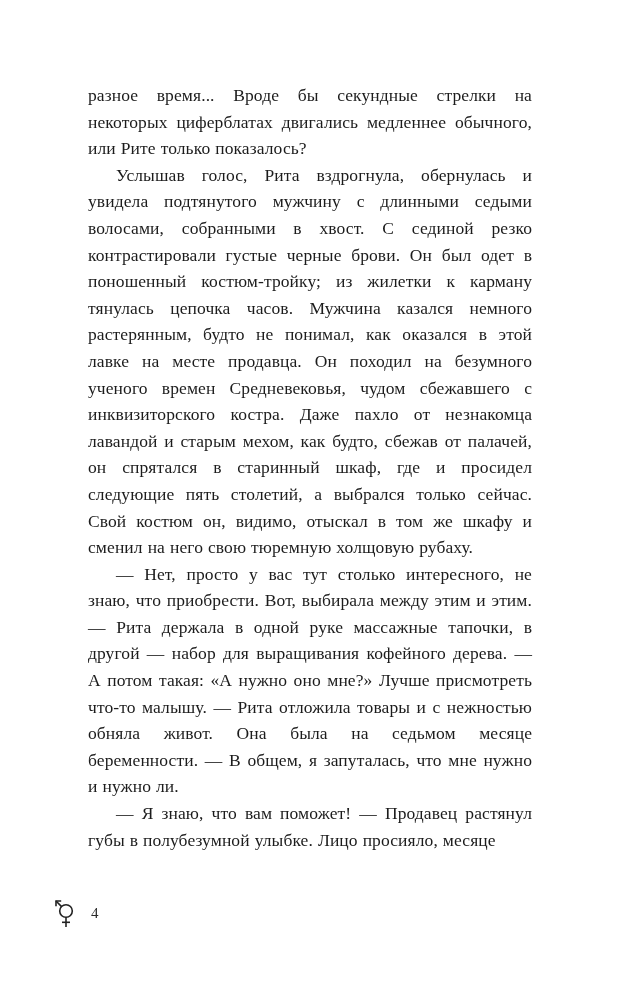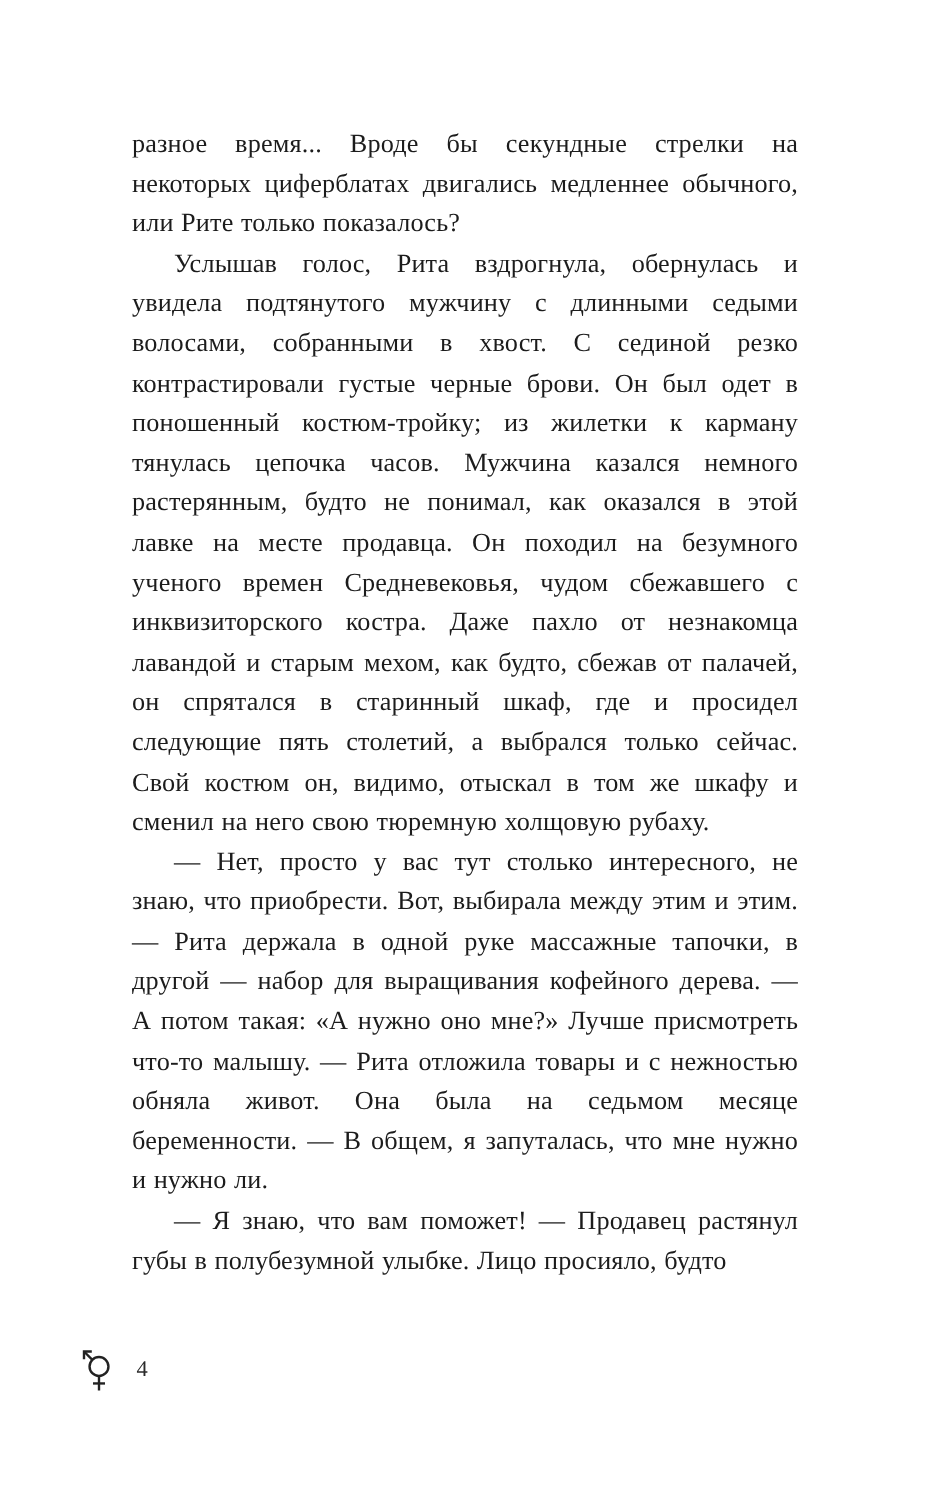--- a/index.html
+++ b/index.html
@@ -63,21 +63,21 @@
   </style>
 </head>
 <body>
 
 <div class="page">
 
   <div class="text-block">
     <p>разное время... Вроде бы секундные стрелки на некоторых циферблатах двигались медленнее обычного, или Рите только показалось?</p>
     <p class="indented">Услышав голос, Рита вздрогнула, обернулась и увидела подтянутого мужчину с длинными седыми волосами, собранными в хвост. С сединой резко контрастировали густые черные брови. Он был одет в поношенный костюм-тройку; из жилетки к карману тянулась цепочка часов. Мужчина казался немного растерянным, будто не понимал, как оказался в этой лавке на месте продавца. Он походил на безумного ученого времен Средневековья, чудом сбежавшего с инквизиторского костра. Даже пахло от незнакомца лавандой и старым мехом, как будто, сбежав от палачей, он спрятался в старинный шкаф, где и просидел следующие пять столетий, а выбрался только сейчас. Свой костюм он, видимо, отыскал в том же шкафу и сменил на него свою тюремную холщовую рубаху.</p>
     <p class="indented">— Нет, просто у вас тут столько интересного, не знаю, что приобрести. Вот, выбирала между этим и этим. — Рита держала в одной руке массажные тапочки, в другой — набор для выращивания кофейного дерева. — А потом такая: «А нужно оно мне?» Лучше присмотреть что-то малышу. — Рита отложила товары и с нежностью обняла живот. Она была на седьмом месяце беременности. — В общем, я запуталась, что мне нужно и нужно ли.</p>
-    <p class="indented">— Я знаю, что вам поможет! — Продавец растянул губы в полубезумной улыбке. Лицо просияло, будто</p>
+    <p class="indented">— Я знаю, что вам поможет! — Продавец растянул губы в полубезумной улыбке. Лицо просияло, месяце</p>
   </div>
 
   <div class="footer">
     <span class="icon">
       <svg viewBox="0 0 26 30" width="26" height="30" aria-hidden="true">
         <circle cx="14" cy="13" r="6.3" fill="none" stroke="#222222" stroke-width="1.6"></circle>
         <line x1="9.6" y1="8.6" x2="4" y2="3" stroke="#222222" stroke-width="1.6"></line>
         <polyline points="4,8.2 4,3 9.2,3" fill="none" stroke="#222222" stroke-width="1.6"></polyline>
         <line x1="14" y1="19.3" x2="14" y2="29" stroke="#222222" stroke-width="1.6"></line>
         <line x1="10" y1="24.3" x2="18" y2="24.3" stroke="#222222" stroke-width="1.6"></line>

